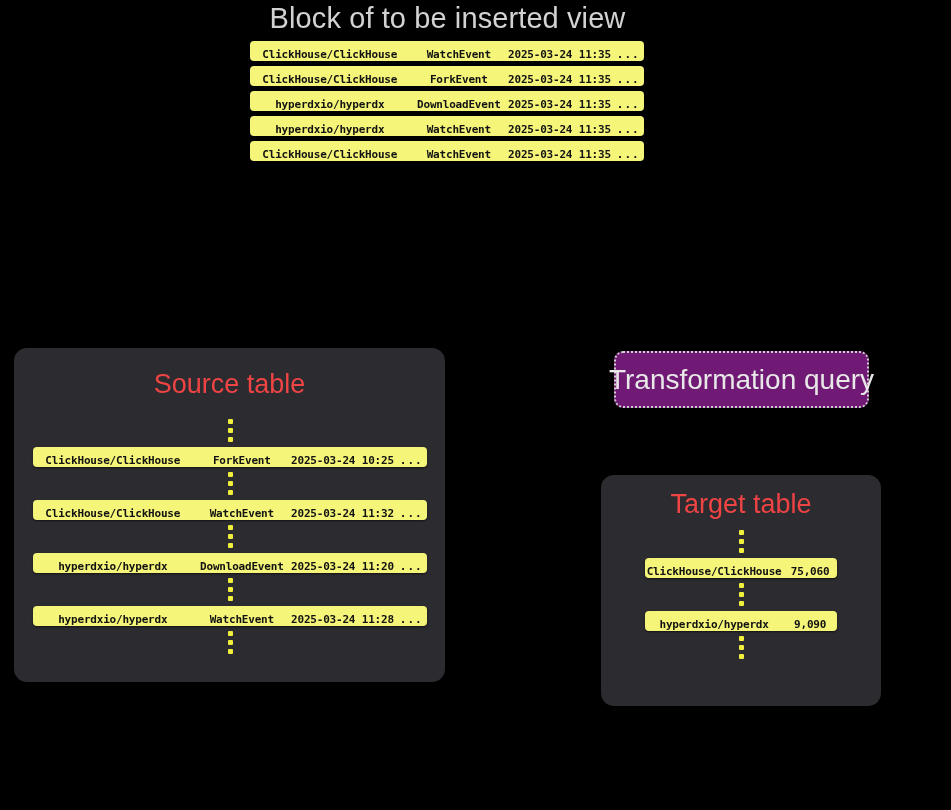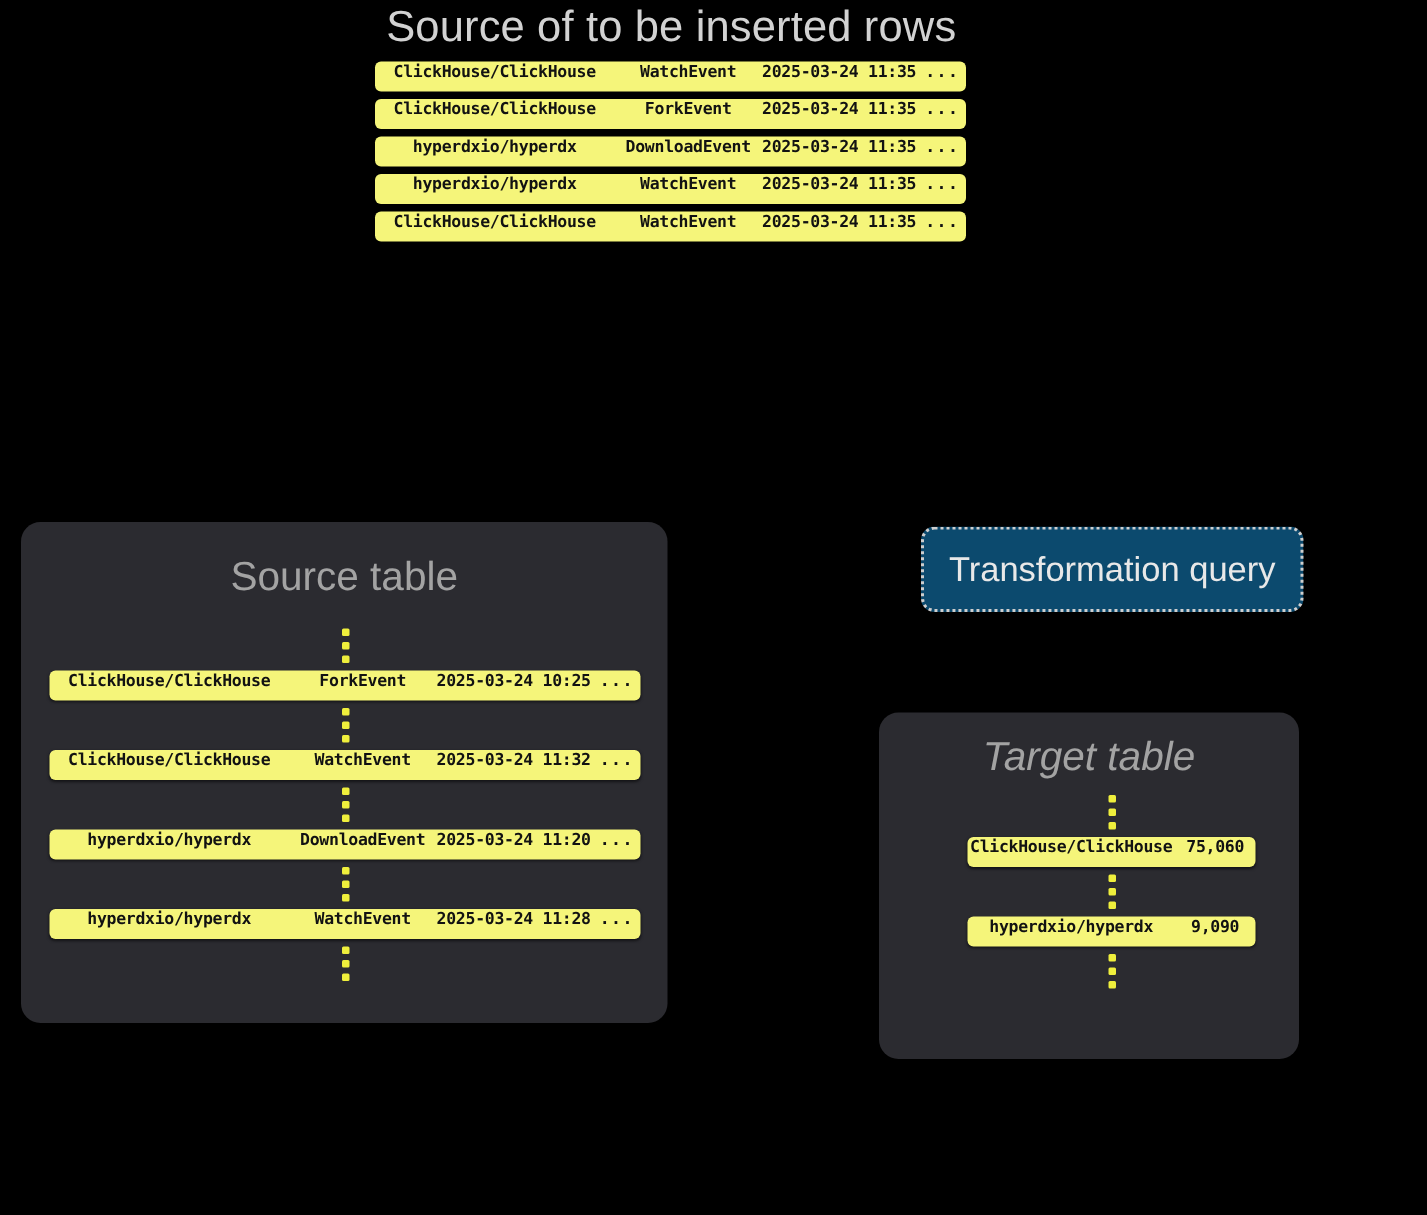--- a/index.html
+++ b/index.html
@@ -28,39 +28,39 @@
   #block-title   { left: 0;   top: 2px;   width: 895px; }
   #imv-title     { left: 520px; top: 306px; width: 425px; }
 
   
   .panel {
     position: absolute;
     background: #2b2b30;
     border-radius: 13px;
   }
   #source-panel { left: 14px;  top: 348px; width: 431px; height: 334px; }
-  #target-panel { left: 586px; top: 475px; width: 280px; height: 231px; font-style: italic; }
+  #target-panel { left: 601px; top: 475px; width: 280px; height: 231px; }
 
   .panel-title {
-    color: #a3a3a3;
+    color: #ef4444;
     font-size: 27px;
     font-weight: 400;
     text-align: center;
     white-space: nowrap;
   }
   #source-panel .panel-title { margin-top: 21px; }
   #target-panel .panel-title { margin-top: 14px; }
 
   
   .row {
     background: #f5f57a;
     border-radius: 4px;
     height: 20px;
     display: flex;
-    align-items: flex-start;
+    align-items: flex-end;
     font-family: "DejaVu Sans Mono", monospace;
     font-size: 11px;
     font-weight: 700;
     color: #121212;
     box-shadow: 0 1px 2px rgba(0,0,0,0.55);
     letter-spacing: -0.2px;
   }
   .row .cell { text-align: center; white-space: nowrap; overflow: hidden; }
 
   
@@ -122,38 +122,38 @@
     border-radius: 1px;
   }
 
   
   #transform-box {
     position: absolute;
     left: 614px;
     top: 351px;
     width: 255px;
     height: 57px;
-    background: #0c4a6e;
+    background: #701a75;
     border: 2px dotted #cfcfcf;
     border-radius: 9px;
     display: flex;
     align-items: center;
     justify-content: center;
     color: #e8e8e8;
-    font-size: 23px;
+    font-size: 28px;
     font-weight: 400;
     white-space: nowrap;
   }
 </style>
 </head>
 <body>
 
 <div class="stage">
 
-  <div class="heading" id="block-title">Source of to be inserted rows</div>
+  <div class="heading" id="block-title">Block of to be inserted view</div>
 
   <div id="insert-block">
       <div class="row event">
         <div class="cell c-repo">ClickHouse/ClickHouse</div>
         <div class="cell c-type">WatchEvent</div>
         <div class="cell c-time">2025-03-24 11:35:40</div>
         <div class="cell c-more">...</div>
       </div>
       <div class="row event">
         <div class="cell c-repo">ClickHouse/ClickHouse</div>

